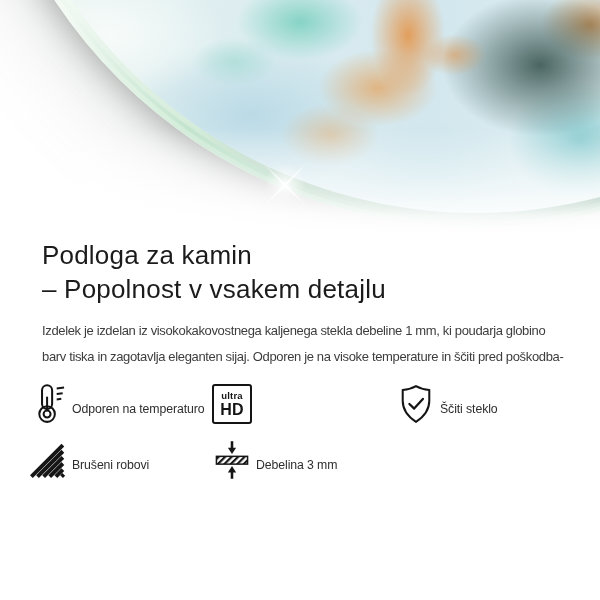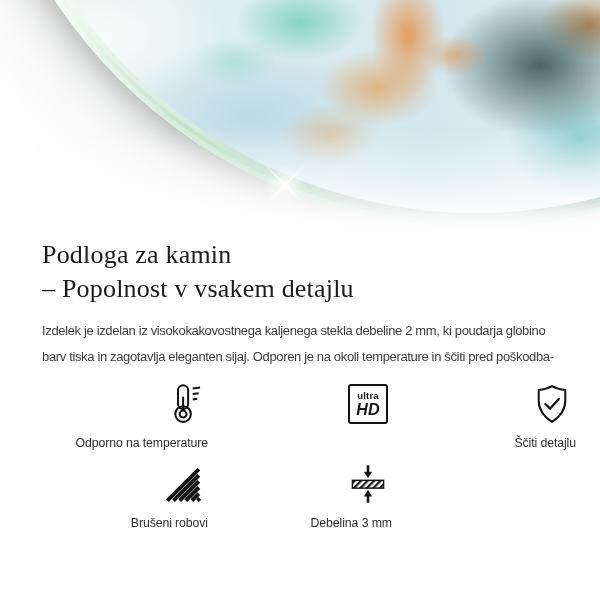--- a/index.html
+++ b/index.html
@@ -58,44 +58,44 @@
   .sparkle::after  { transform: rotate(-45deg); }
 
   .hero-fade { position: absolute; inset: 0;
     background: linear-gradient(to bottom, rgba(255,255,255,0) 55%, rgba(255,255,255,0.55) 78%, rgba(255,255,255,0.92) 92%, #ffffff 100%);
   }
 
   
   .content { padding: 0 42px; }
   h1 {
     margin: 4px 0 0 0;
-    font-family: Liberation Serif, serif;
+    font-family: Liberation Sans, sans-serif;
     font-weight: 400; font-size: 26px; line-height: 34px;
     color: #1b1b1b; letter-spacing: 0.2px;
   }
   .h-line { display: block; white-space: nowrap; }
   .desc { margin-top: 12px; font-size: 13px; line-height: 26px; color: #3d3d3d; letter-spacing: -0.35px; }
   .d-line { display: block; white-space: nowrap; }
 
   
   .features {
     margin-top: 12px; padding: 0 24px;
     display: grid; grid-template-columns: 1fr 1fr 1fr; row-gap: 12px;
   }
-  .feature { display: flex; flex-direction: column; align-items: flex-end; }
+  .feature { display: flex; align-items: center; }
   .icon-box { height: 44px; width: 48px; display: flex; align-items: center; justify-content: center; }
   .feature-label { margin-top: 10px; font-size: 12.3px; color: #2e2e2e; letter-spacing: -0.1px; white-space: nowrap; }
 
   .hd-badge {
     width: 40px; height: 40px; border: 2.5px solid #141414; border-radius: 3px;
     display: flex; flex-direction: column; align-items: center; justify-content: center;
     color: #141414; background: #fff;
   }
   .hd-top { font-size: 9.5px; font-weight: 700; line-height: 10px; letter-spacing: 0.2px; }
-  .hd-bottom { font-size: 16px; font-weight: 800; line-height: 16px; margin-top: 1px; letter-spacing: 0.3px; font-style: italic; }
+  .hd-bottom { font-size: 16px; font-weight: 800; line-height: 16px; margin-top: 1px; letter-spacing: 0.3px; }
 
   svg.icon { display: block; }
 </style>
 </head>
 <body>
 
 <div class="hero">
   <div class="glass-shadow"></div>
   <div class="ring ring1"></div>
   <div class="ring ring2"></div>
@@ -104,59 +104,59 @@
   <div class="sparkle"></div>
   <div class="hero-fade"></div>
 </div>
 
 <div class="content">
   <h1>
     <span class="h-line">Podloga za kamin</span>
     <span class="h-line">– Popolnost v vsakem detajlu</span>
   </h1>
   <div class="desc">
-    <span class="d-line">Izdelek je izdelan iz visokokakovostnega kaljenega stekla debeline 2 mm, ki poudarja globino</span>
-    <span class="d-line">barv tiska in zagotavlja eleganten sijaj. Odporen je na okoli temperature in ščiti pred poškodba-</span>
+    <span class="d-line">Izdelek je izdelan iz visokokakovostnega kaljenega stekla debeline 1 mm, ki poudarja globino</span>
+    <span class="d-line">barv tiska in zagotavlja eleganten sijaj. Odporen je na visoke temperature in ščiti pred poškodba-</span>
   </div>
 </div>
 
 <div class="features">
 
   <div class="feature">
     <div class="icon-box">
       <svg class="icon" width="46" height="44" viewBox="0 0 48 48" fill="none" stroke="#141414" stroke-width="2.2">
         <rect x="17.5" y="3.5" width="11" height="26" rx="5.5"></rect>
         <circle cx="23" cy="35" r="8.5"></circle>
         <circle cx="23" cy="35" r="3.8"></circle>
         <line x1="23" y1="16" x2="23" y2="31"></line>
         <line x1="33.5" y1="7" x2="41.5" y2="6"></line>
         <line x1="33.5" y1="13" x2="40" y2="12.2"></line>
         <line x1="33.5" y1="19" x2="38.5" y2="18.4"></line>
       </svg>
     </div>
-    <div class="feature-label">Odporno na temperature</div>
+    <div class="feature-label">Odporen na temperaturo</div>
   </div>
 
   <div class="feature">
     <div class="icon-box">
       <div class="hd-badge">
         <span class="hd-top">ultra</span>
         <span class="hd-bottom">HD</span>
       </div>
     </div>
   </div>
 
   <div class="feature">
     <div class="icon-box">
       <svg class="icon" width="44" height="44" viewBox="0 0 48 48" fill="none" stroke="#141414" stroke-width="2.2">
         <path d="M24 4.5 C28 6.8 33 8.2 38.5 8.8 V20.5 C38.5 30.5 32.8 37.8 24 43.5 C15.2 37.8 9.5 30.5 9.5 20.5 V8.8 C15 8.2 20 6.8 24 4.5 Z"></path>
         <path d="M16.8 24 L22 29 L31.5 18.5" stroke-width="2.5" stroke-linecap="round" stroke-linejoin="round"></path>
       </svg>
     </div>
-    <div class="feature-label">Ščiti detajlu</div>
+    <div class="feature-label">Ščiti steklo</div>
   </div>
 
 
   <div class="feature">
     <div class="icon-box">
       <svg class="icon" width="44" height="42" viewBox="0 0 48 48" stroke="#161616" stroke-width="4.5">
         <line x1="5" y1="43" x2="41" y2="7"></line>
         <line x1="12" y1="43" x2="41" y2="14"></line>
         <line x1="19" y1="43" x2="41" y2="21"></line>
         <line x1="26" y1="43" x2="41" y2="28"></line>

